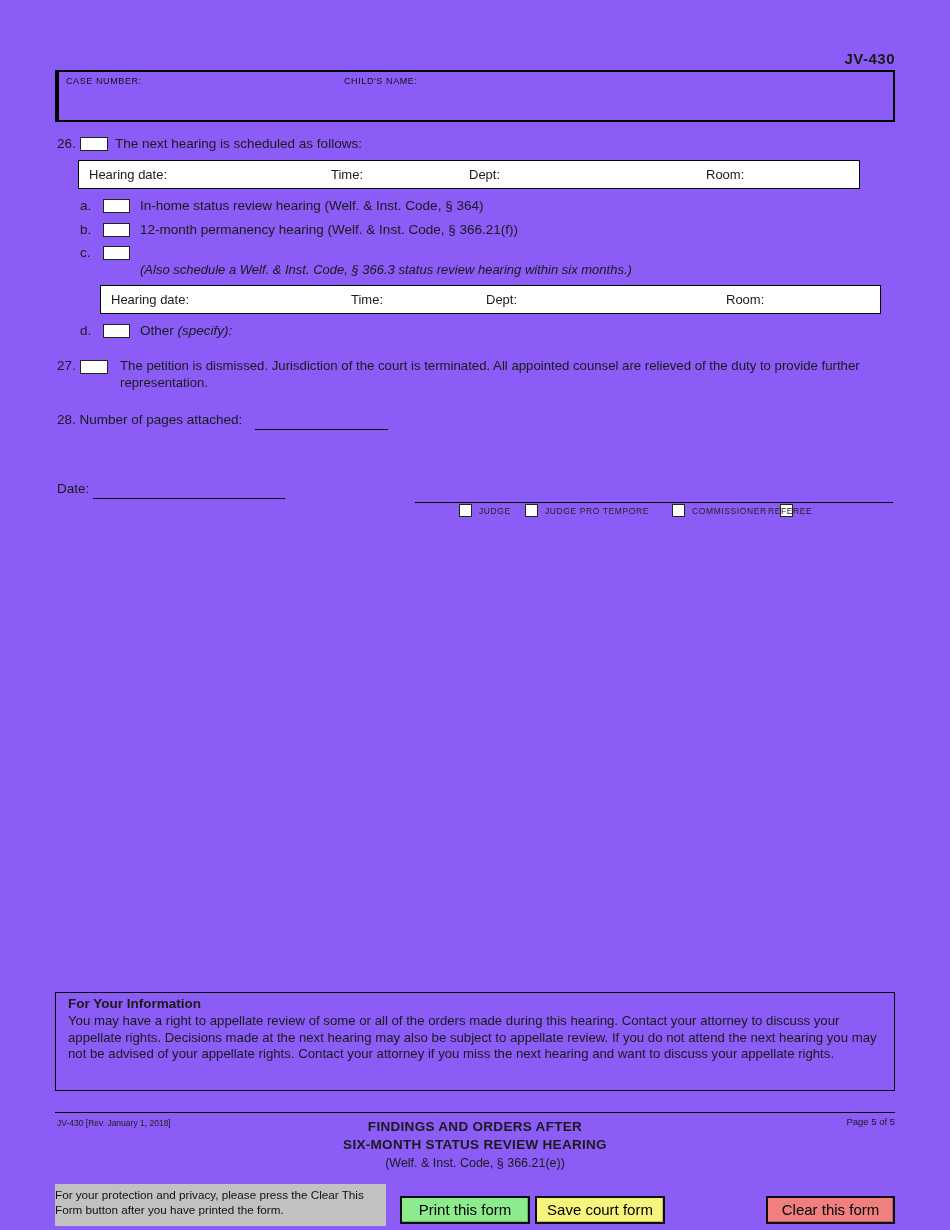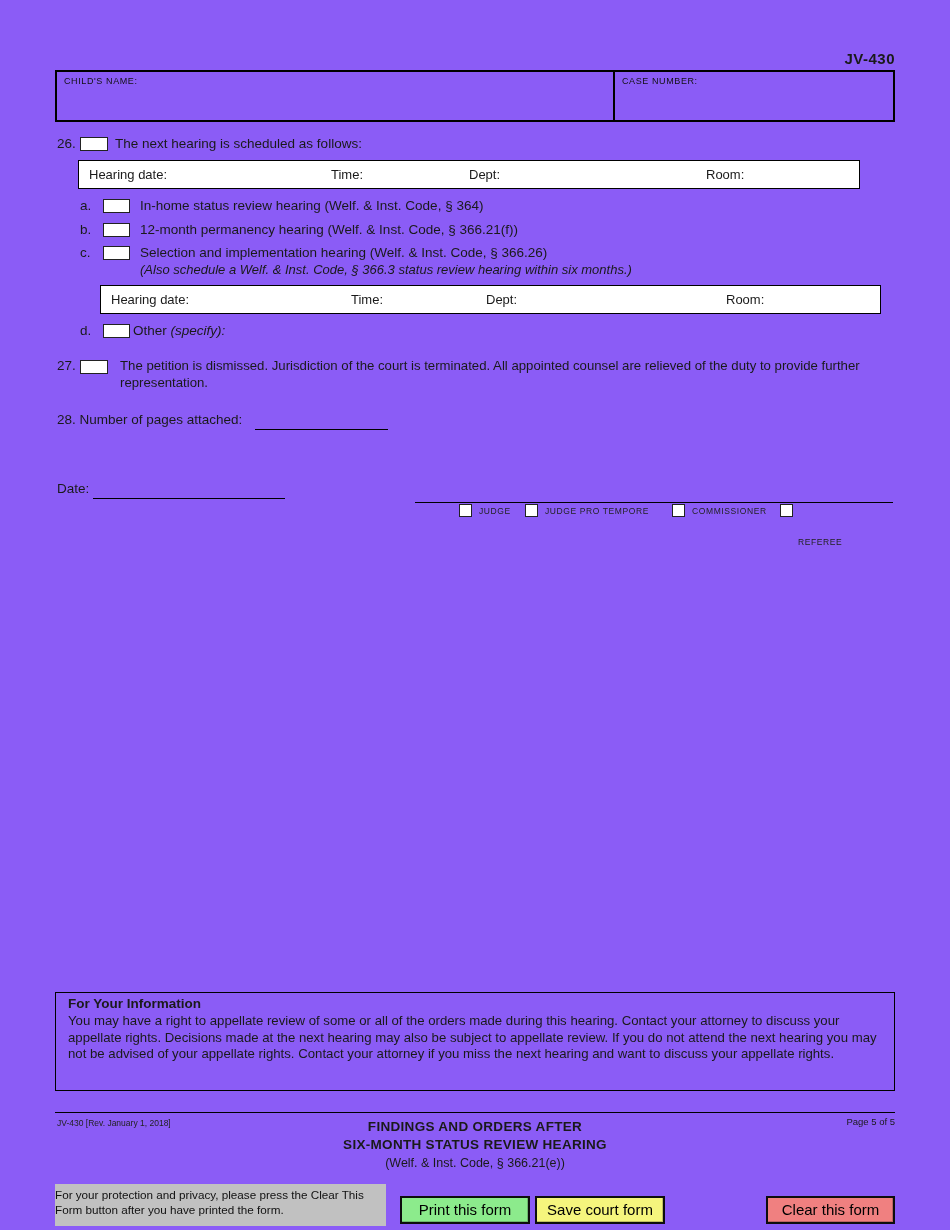--- a/index.html
+++ b/index.html
@@ -53,25 +53,25 @@
   .btn-clear { left:766px; width:129px; }
 </style>
 </head>
 <body>
 
 <div class="page">
 
   <div class="abs form-number">JV-430</div>
 
   <div class="abs header-box">
+    <div class="header-cell case">
+      <span>CASE NUMBER:</span>
+    </div>
     <div class="header-cell name">
       <span>CHILD'S NAME:</span>
-    </div>
-    <div class="header-cell case">
-      <span>CASE NUMBER:</span>
     </div>
   </div>
 
   <div class="abs num" style="left:57px; top:136px;">26.</div>
   <div class="abs cb wide" style="left:80px; top:137px;"></div>
   <div class="abs itm" style="left:115px; top:136px;">The next hearing is scheduled as follows:</div>
 
   <div class="abs hearing-box" style="left:78px; top:160px; width:782px;">
     <span style="left:10px;">Hearing date:</span>
     <span style="left:252px;">Time:</span>
@@ -82,33 +82,32 @@
   <div class="abs itm" style="left:80px; top:198px;">a.</div>
   <div class="abs cb wide" style="left:103px; top:199px; width:27px;"></div>
   <div class="abs itm" style="left:140px; top:198px;">In-home status review hearing (Welf. &amp; Inst. Code, § 364)</div>
 
   <div class="abs itm" style="left:80px; top:222px;">b.</div>
   <div class="abs cb wide" style="left:103px; top:223px; width:27px;"></div>
   <div class="abs itm" style="left:140px; top:222px;">12-month permanency hearing (Welf. &amp; Inst. Code, § 366.21(f))</div>
 
   <div class="abs itm" style="left:80px; top:245px;">c.</div>
   <div class="abs cb wide" style="left:103px; top:246px; width:27px;"></div>
-  <div class="abs itm" style="left:140px; top:245px;">Selection and implementation hearing (Welf. &amp; Inst. Code, § 366.26)</div>
   <div class="abs note-italic" style="left:140px; top:262px;">(Also schedule a Welf. &amp; Inst. Code, § 366.3 status review hearing within six months.)</div>
 
   <div class="abs hearing-box" style="left:100px; top:285px; width:781px;">
     <span style="left:10px;">Hearing date:</span>
     <span style="left:250px;">Time:</span>
     <span style="left:385px;">Dept:</span>
     <span style="left:625px;">Room:</span>
   </div>
 
   <div class="abs itm" style="left:80px; top:323px;">d.</div>
   <div class="abs cb wide" style="left:103px; top:324px; width:27px;"></div>
-  <div class="abs itm" style="left:133px; top:323px;"><span>Other</span> <span class="specify-italic">(specify):</span></div>
+  <div class="abs itm" style="left:140px; top:323px;"><span>Other</span> <span class="specify-italic">(specify):</span></div>
 
   <div class="abs num" style="left:57px; top:358px;">27.</div>
   <div class="abs cb wide" style="left:80px; top:360px;"></div>
   <div class="abs p27-text" style="left:120px; top:358px;">The petition is dismissed. Jurisdiction of the court is terminated. All appointed counsel are relieved of the duty to provide further representation.</div>
 
   <div class="abs itm" style="left:57px; top:412px;">28. Number of pages attached:</div>
   <div class="abs fill-line" style="left:255px; top:429px; width:133px;"></div>
 
   <div class="abs itm" style="left:57px; top:481px;">Date:</div>
   <div class="abs fill-line" style="left:93px; top:498px; width:192px;"></div>
@@ -117,21 +116,21 @@
   <div class="abs cb small" style="left:459px; top:504px;"></div>
   <div class="abs officer-label" style="left:479px; top:506px;">JUDGE</div>
 
   <div class="abs cb small" style="left:525px; top:504px;"></div>
   <div class="abs officer-label" style="left:545px; top:506px;">JUDGE PRO TEMPORE</div>
 
   <div class="abs cb small" style="left:672px; top:504px;"></div>
   <div class="abs officer-label" style="left:692px; top:506px;">COMMISSIONER</div>
 
   <div class="abs cb small" style="left:780px; top:504px;"></div>
-  <div class="abs officer-label" style="left:798px; top:506px;margin-top:31px;">REFEREE</div>
+  <div class="abs officer-label" style="left:768px; top:506px;">REFEREE</div>
 
   <div class="abs info-box">
     <div class="info-title">For Your Information</div>
     <div class="info-body">You may have a right to appellate review of some or all of the orders made during this hearing. Contact your attorney to discuss your appellate rights. Decisions made at the next hearing may also be subject to appellate review. If you do not attend the next hearing you may not be advised of your appellate rights. Contact your attorney if you miss the next hearing and want to discuss your appellate rights.</div>
   </div>
 
   <div class="abs footer-line"></div>
   <div class="abs footer-rev">JV-430 [Rev. January 1, 2018]</div>
   <div class="abs footer-page">Page 5 of 5</div>
   <div class="abs footer-center ft1">FINDINGS AND ORDERS AFTER</div>

